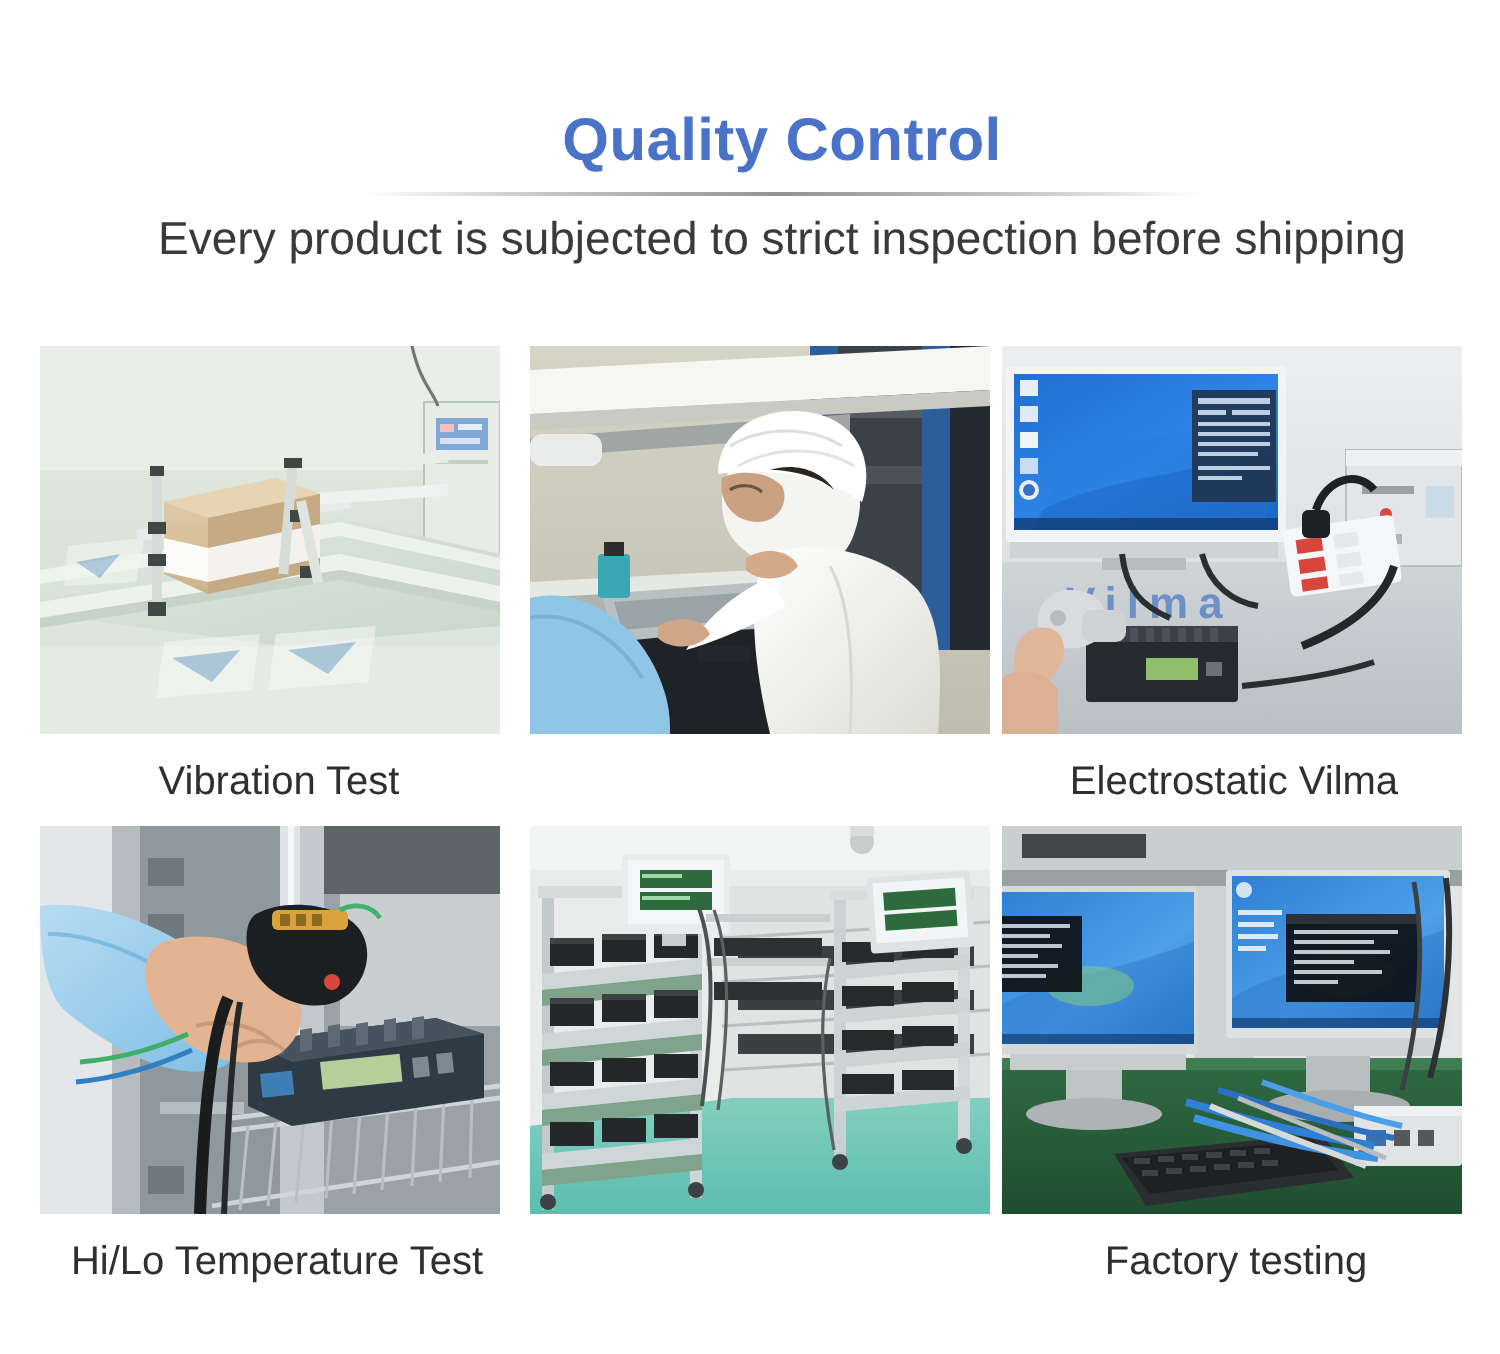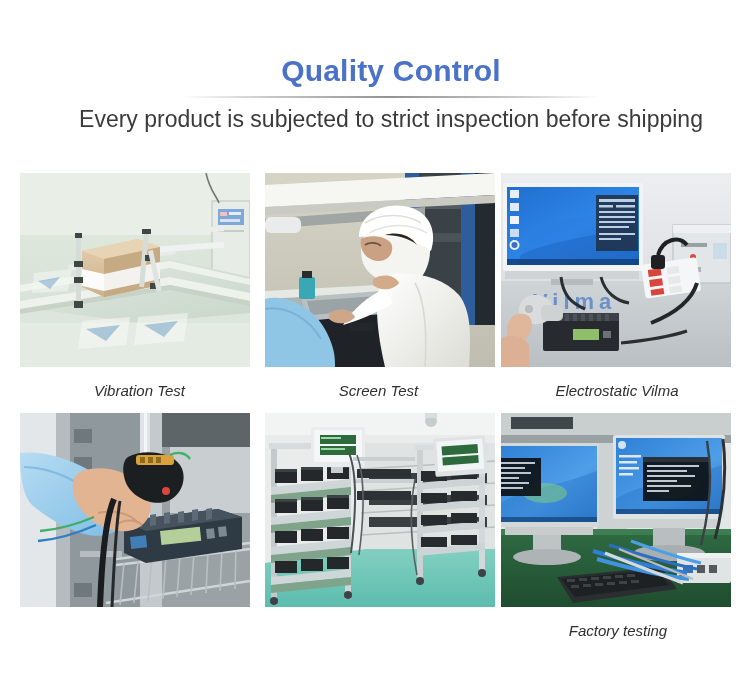--- a/index.html
+++ b/index.html
@@ -49,28 +49,27 @@
   .thumb{
     width:230px;height:194px;
     overflow:hidden;
     background:#e9ecef;
     position:relative;
   }
   .cell.c2 .thumb{margin-left:8px;}
   .cell.c3 .thumb{margin-left:7px;}
   .thumb svg{display:block;width:230px;height:194px;}
   .caption{
-    font-size:15px;
+    font-size:20px;
     color:#2f2f2f;
     line-height:20px;
     text-align:center;
     padding-top:14px;
     padding-bottom:12px;
     white-space:nowrap;
-    font-style:italic;
   }
   .cap-r1c1{text-align:center;padding-left:2px;}
   .cap-r1c2{text-align:center;padding-left:6px;}
   .cap-r1c3{text-align:center;padding-left:10px;}
   .cap-r2c1{text-align:center;padding-left:0px;}
   .cap-r2c2{text-align:center;padding-left:6px;}
   .cap-r2c3{padding-left:12px;}
 </style>
 </head>
 <body>
@@ -220,21 +219,20 @@
 
             <path d="M108 106 C118 100 130 102 134 110 C128 118 114 118 108 112 Z" fill="#d3aa8a"></path>
             <path d="M64 140 C74 134 86 136 90 144 C84 152 70 152 64 146 Z" fill="#cfa687"></path>
 
             <path d="M0 126 C24 120 50 136 62 160 C70 176 70 186 70 194 L0 194 Z" fill="#8fc6e6"></path>
             <path d="M0 136 C22 132 44 146 56 166" stroke="#7ab2d6" stroke-width="2" fill="none"></path>
 
             <rect x="84" y="150" width="26" height="8" rx="2" fill="#23272b"></rect>
           </svg>
         </div>
-        <div class="caption cap-r1c2">Screen Test</div>
       </div>
 
       <div class="cell c3">
         <div class="thumb">
           <svg viewBox="0 0 230 194" preserveAspectRatio="none">
             <defs>
               <linearGradient id="esBg" x1="0" y1="0" x2="0" y2="1">
                 <stop offset="0" stop-color="#eceef0"></stop>
                   <stop offset="1" stop-color="#d3d7da"></stop>
               </linearGradient>
@@ -420,20 +418,21 @@
             <circle cx="146" cy="78" r="4" fill="#d9483c"></circle>
             <path d="M150 42 C158 38 166 40 170 46" stroke="#3fb36d" stroke-width="2.4" fill="none"></path>
 
             <path d="M94 86 C86 104 82 140 80 194" stroke="#1a1c1e" stroke-width="6" fill="none"></path>
             <path d="M100 88 C96 110 94 150 92 194" stroke="#26292c" stroke-width="3" fill="none"></path>
 
             <path d="M74 104 C60 110 44 116 20 118" stroke="#3fae6a" stroke-width="2.4" fill="none"></path>
             <path d="M76 112 C58 120 40 126 18 128" stroke="#2f7fc2" stroke-width="2.4" fill="none"></path>
           </svg>
         </div>
+        <div class="caption cap-r2c1">Hi/Lo Temperature Test</div>
       </div>
 
       <div class="cell c2">
         <div class="thumb">
           <svg viewBox="0 0 230 194" preserveAspectRatio="none">
             <defs>
               <linearGradient id="agFloor" x1="0" y1="0" x2="0" y2="1">
                 <stop offset="0" stop-color="#8fd5c6"></stop>
                   <stop offset="1" stop-color="#5cbdae"></stop>
               </linearGradient>

